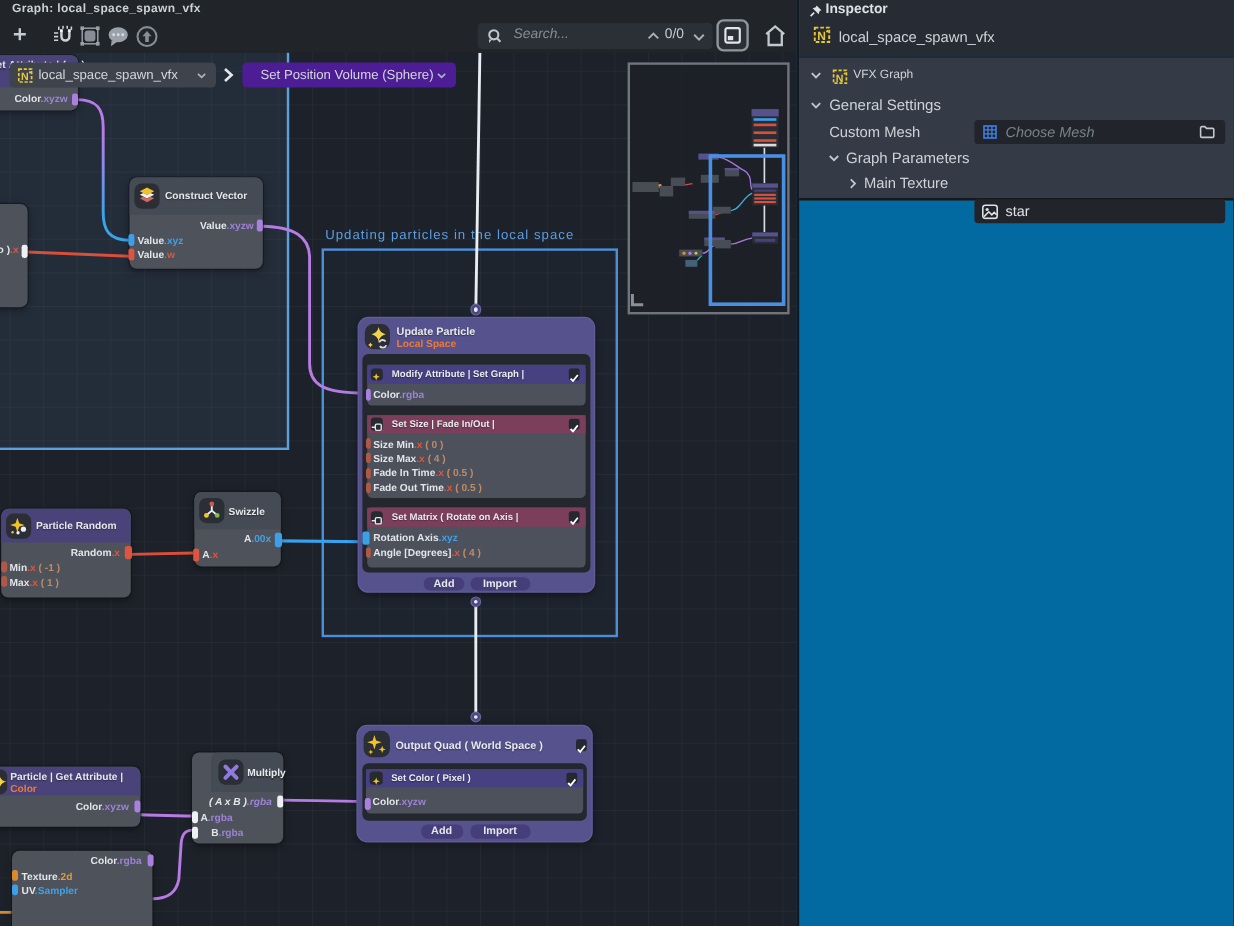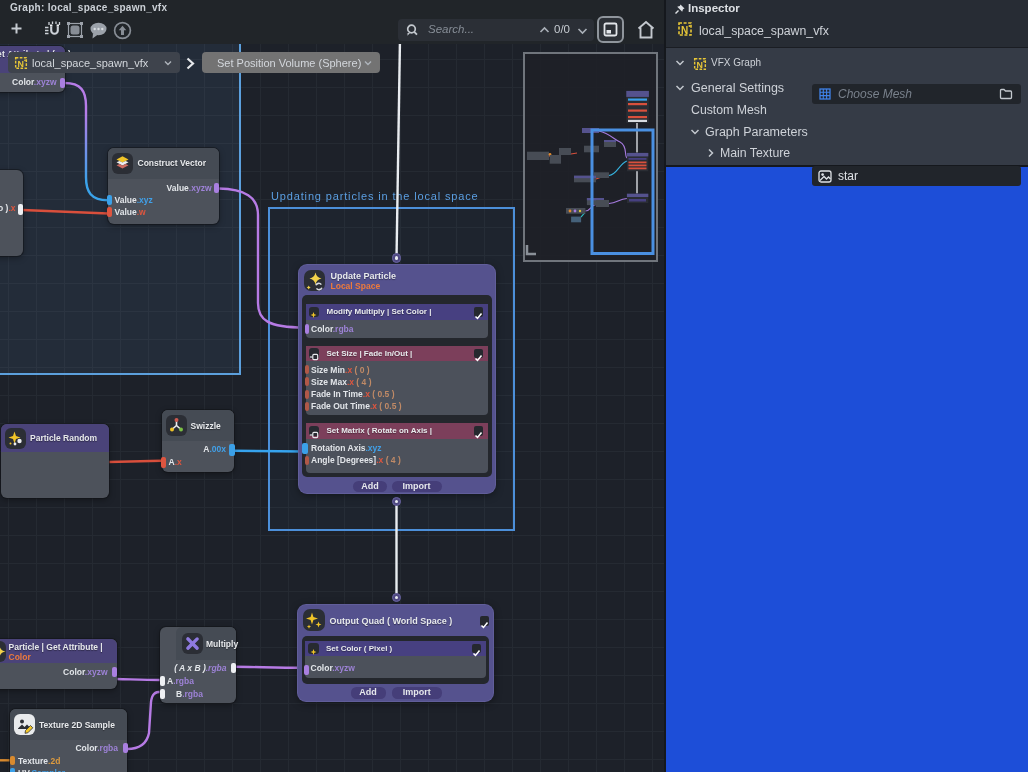--- a/index.html
+++ b/index.html
@@ -47,29 +47,29 @@
 
 #toolbar { position:absolute; left:0; top:0; width:666px; height:44px; background:#212529; z-index:10; }
 #ttitle { position:absolute; left:10px; top:2px; font-size:10px; font-weight:bold; color:#ccd1d7; letter-spacing:0.3px; }
 .tico { position:absolute; color:#9ba1a9; }
 #search { position:absolute; left:398px; top:19px; width:196px; height:22px; background:#2b2f36; border-radius:4px; }
 #mmbtn { position:absolute; left:597px; top:16px; width:27px; height:27px; background:#2c3036; border:2px solid #8f959c; border-radius:6px; }
 
 
 .pill { position:absolute; height:21px; border-radius:4px; z-index:6; display:flex; align-items:center; color:#d3d7dc; font-size:11px; white-space:nowrap; }
 #pill1 { left:8px; top:52px; width:172px; background:#3e434c; }
-#pill2 { left:202px; top:52px; width:178px; background:#737373; }
+#pill2 { left:202px; top:52px; width:178px; background:#4c1d95; }
 .caret { margin-left:auto; margin-right:8px; width:8px; height:8px; }
 #bsep { position:absolute; left:186px; top:56px; z-index:6; }
 
 
 #minimap { position:absolute; left:523px; top:52px; width:135px; height:210px; background:rgba(30,33,39,0.92); border:2px solid #70757c; z-index:7; }
 
 
-#inspector { position:absolute; left:664px; top:0; width:364px; height:772px; background:#1d4ed8; z-index:10; border-left:2px solid #15181d; }
+#inspector { position:absolute; left:664px; top:0; width:364px; height:772px; background:#0369a1; z-index:10; border-left:2px solid #15181d; }
 #isect { position:absolute; left:0; top:47px; width:362px; height:120px; background:#353b46; border-top:1px solid #1a1d23; border-bottom:2px solid #15181d; }
 .itext { position:absolute; color:#ced2d8; font-size:12.3px; white-space:nowrap; }
 .ifield { position:absolute; left:146px; width:209px; height:20px; background:#21252b; border-radius:3px; }
 .chev { position:absolute; width:10px; height:10px; }
 </style>
 </head>
 <body>
 <div id="stage">
   <div id="canvas"></div>
 
@@ -134,20 +134,25 @@
     <div class="nhead purple" style="height:28px;text-align:right;">
       <span class="chip" style="left:4px; top:3.5px; width:21px; height:21px;">
         <svg width="21" height="21" viewBox="0 0 21 21">
           <path d="M9.5 3.5 L11 8 L15.5 9.5 L11 11 L9.5 15.5 L8 11 L3.5 9.5 L8 8 Z" fill="#f0c428"></path>
           <circle cx="14.5" cy="13" r="2.2" fill="#eceef0"></circle>
             <circle cx="10" cy="16" r="1.4" fill="#eceef0"></circle>
           <circle cx="5.5" cy="15.5" r="1" fill="#f0c428"></circle>
         </svg></span>
       <span class="ntitle" style="margin-left:29px;">Particle Random</span>
     </div>
+    <div style="position:relative; padding-top:2px;">
+      <div class="row r" style="padding-right:9px; height:13px;">Random<span class="c-rd">.x</span><i class="port p-rd rr" style="height:11px; width:5.5px;"></i></div>
+      <div class="row" style="padding-left:7px;">Min<span class="c-rd">.x</span><span class="c-val"> ( -1 )</span><i class="port p-rdm l" style="height:9px;"></i></div>
+      <div class="row" style="padding-left:7px;">Max<span class="c-rd">.x</span><span class="c-val"> ( 1 )</span><i class="port p-rdm l" style="height:9px;"></i></div>
+    </div>
   </div>
 
   <div class="node" style="left:161.5px; top:410px; width:72.5px; height:61.5px;">
     <div class="nhead" style="height:31px;">
       <span class="chip" style="left:4px; top:4.5px; width:21px; height:21px;">
         <svg width="21" height="21" viewBox="0 0 21 21">
           <path d="M10.5 10.5 L10.5 5.5 M10.5 10.5 L6.5 14 M10.5 10.5 L14.5 14" stroke="#eceef0" stroke-width="1.6" fill="none"></path>
           <circle cx="10.5" cy="5" r="2" fill="#cd5a50"></circle>
             <circle cx="6" cy="14.5" r="2" fill="#f0c428"></circle>
             <circle cx="15" cy="14.5" r="2" fill="#7ac043"></circle>
@@ -169,21 +174,21 @@
       </svg></span>
     <div class="ntitle" style="position:absolute; left:32px; top:6px; font-size:9px;">Update Particle</div>
     <div class="nsub" style="position:absolute; left:32px; top:16.5px;">Local Space</div>
     <div class="inner" style="left:3px; top:30px; width:190px; height:182.5px;"></div>
 
     <div class="block" style="left:7px; top:39.5px; width:182px; height:34px; overflow:visible;">
       <div class="bhead indigo">
         <span class="bchip"><svg width="10" height="10" viewBox="0 0 10 10" style="margin:0.5px;">
               <path d="M4.5 2 L5.3 4.2 L7.5 5 L5.3 5.8 L4.5 8 L3.7 5.8 L1.5 5 L3.7 4.2 Z" fill="#f0c428"></path>
             </svg></span>
-        <span class="btitle">Modify Multiply | Set Color |</span>
+        <span class="btitle">Modify Attribute | Set Graph |</span>
         <span class="chk"><svg width="9" height="9" viewBox="0 0 9 9">
               <polyline points="1.5,4.5 3.5,6.5 7.5,1.5" fill="none" stroke="#fff" stroke-width="1.5"></polyline>
             </svg></span>
       </div>
       <div class="brow" style="top:3px;">Color<span class="c-pu">.rgba</span><i class="bport p-pu" style="top:1.5px; height:10px;"></i></div>
     </div>
 
     <div class="block" style="left:7px; top:81px; width:182px; height:69.5px; overflow:visible;">
       <div class="bhead maroon">
         <span class="bchip"><svg width="10" height="10" viewBox="0 0 10 10">
@@ -271,29 +276,20 @@
       <span class="ntitle" style="margin-left:30px;">Multiply</span>
     </div>
     <div style="position:relative; padding-top:2px;">
       <div class="row r" style="padding-right:9px; height:13px;font-style:italic;">( A x B )<span class="c-pu">.rgba</span><i class="port p-wh rr" style="height:10px;"></i></div>
       <div class="row" style="padding-left:7px; height:13px;">A<span class="c-pu">.rgba</span><i class="port p-wh l" style="height:10px;"></i></div>
       <div class="row" style="padding-left:16px;">B<span class="c-pu">.rgba</span><i class="port p-wh l" style="height:10px;"></i></div>
     </div>
   </div>
 
   <div class="node" style="left:10px; top:709px; width:117px; height:69px;">
-    <div class="nhead" style="height:31px;">
-      <span class="chip" style="left:4px; top:4.5px; width:21px; height:21px; background:#e8eaec;">
-        <svg width="21" height="21" viewBox="0 0 21 21">
-          <circle cx="8" cy="7.5" r="2" fill="#2b2e35"></circle>
-          <path d="M4 14.5 L8 10.5 L10.5 13 L13 10.5 L16 13.5 L16 15 L4 15 Z" fill="#2b2e35"></path>
-          <path d="M11.5 16.5 L16.5 11.5 L18.8 13.8 L13.8 18.8 L11 19.3 Z" fill="#f0c428" stroke="#2b2e35" stroke-width="0.8"></path>
-        </svg></span>
-      <span class="ntitle" style="margin-left:29px;">Texture 2D Sample</span>
-    </div>
     <div style="position:relative; padding-top:2px;">
       <div class="row r" style="padding-right:9px; height:13px;">Color<span class="c-pu">.rgba</span><i class="port p-pu rr" style="height:10px;"></i></div>
       <div class="row" style="padding-left:8px; height:12px;">Texture<span class="c-or">.2d</span><i class="port p-or l" style="height:9px;"></i></div>
       <div class="row" style="padding-left:8px;">UV<span class="c-bl">.Sampler</span><i class="port p-bl l" style="height:9px;"></i></div>
     </div>
   </div>
 
   <div id="minimap">
     <svg width="131" height="206" viewBox="0 0 131 206">
 
@@ -449,21 +445,21 @@
       <rect x="3" y="3" width="12" height="12" fill="none" stroke="#e8c737" stroke-width="1.6" stroke-dasharray="3 1.6"></rect>
       <text x="5" y="13.5" font-size="10" font-weight="bold" fill="#e8c737" font-family="Liberation Sans">N</text>
       <circle cx="13.5" cy="6" r="1" fill="#e8c737"></circle>
     </svg>
     <span class="itext" style="left:45px; top:56.5px; font-size:10px;">VFX Graph</span>
     <svg class="chev" style="left:9px; top:83px;" viewBox="0 0 10 10">
         <polyline points="1.5,3 5,6.5 8.5,3" fill="none" stroke="#c3c8ce" stroke-width="1.5"></polyline>
       </svg>
     <span class="itext" style="left:25px; top:81px; font-size:12.5px;">General Settings</span>
     <span class="itext" style="left:25px; top:103px;">Custom Mesh</span>
-    <div class="ifield" style="top:84px;">
+    <div class="ifield" style="top:100px;">
       <svg style="position:absolute; left:7px; top:4px;" width="12" height="12" viewBox="0 0 12 12">
         <rect x="1" y="1" width="10" height="10" fill="none" stroke="#3f82e8" stroke-width="1.3"></rect>
         <path d="M4.3 1 L4.3 11 M7.6 1 L7.6 11 M1 4.3 L11 4.3 M1 7.6 L11 7.6" stroke="#3f82e8" stroke-width="1.1"></path>
       </svg>
       <span style="position:absolute; left:26px; top:2.5px; font-size:12px; font-style:italic; color:#79818c;">Choose Mesh</span>
       <svg style="position:absolute; left:187px; top:4px;" width="14" height="12" viewBox="0 0 14 12">
         <path d="M1.5 2.5 a1 1 0 0 1 1 -1 L5 1.5 L6.5 3 L11.5 3 a1 1 0 0 1 1 1 L12.5 9.5 a1 1 0 0 1 -1 1 L2.5 10.5 a1 1 0 0 1 -1 -1 Z" fill="none" stroke="#c3c8ce" stroke-width="1.3"></path>
       </svg>
     </div>
     <svg class="chev" style="left:24px; top:127px;" viewBox="0 0 10 10">

